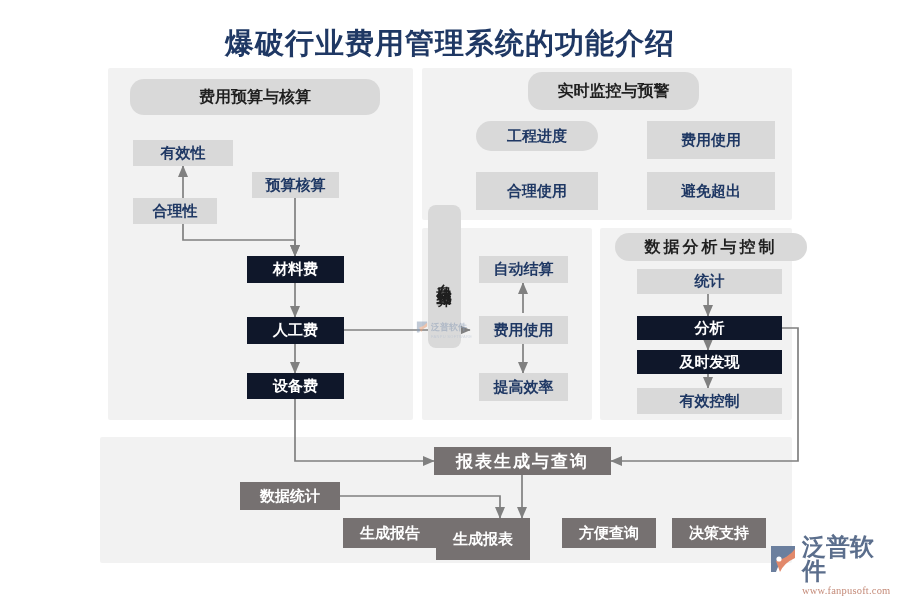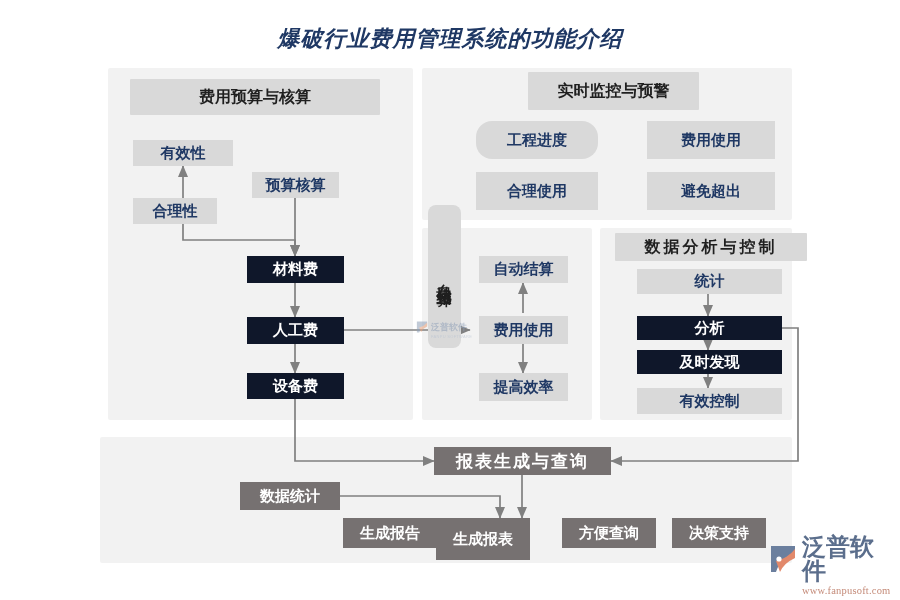--- a/index.html
+++ b/index.html
@@ -20,38 +20,37 @@
     width: 900px;
     height: 600px;
   }
   
   .page-title {
     position: absolute;
     left: 0;
     top: 24px;
     width: 900px;
     text-align: center;
-    font-size: 22px;
+    font-size: 29px;
     font-weight: bold;
     color: #1f3864;
     letter-spacing: 1px;
     white-space: nowrap;
-    font-style: italic;
   }
   
   .panel {
     position: absolute;
     background: #f2f2f2;
     border-radius: 2px;
   }
   
   .sec-head {
     position: absolute;
     background: #d9d9d9;
-    border-radius: 1px;
+    border-radius: 14px;
     color: #1f1f1f;
     font-weight: bold;
     display: flex;
     align-items: center;
     justify-content: center;
     font-size: 16px;
     white-space: nowrap;
   }
   .sec-head.wide-spacing { letter-spacing: 3px; }
   
@@ -221,21 +220,21 @@
   <div class="node gray" style="left:252px; top:172px; width:87px; height:26px;">预算核算</div>
 
   <div class="node blue" style="left:247px; top:256px; width:97px; height:27px;">材料费</div>
 
   <div class="node blue" style="left:247px; top:317px; width:97px; height:27px;">人工费</div>
 
   <div class="node blue" style="left:247px; top:373px; width:97px; height:26px;">设备费</div>
 
   <div class="sec-head" style="left:528px; top:72px; width:171px; height:38px;">实时监控与预警</div>
 
-  <div class="node gray" style="left:476px; top:121px; width:122px; height:38px;border-radius:16px;">工程进度</div>
+  <div class="node gray" style="left:476px; top:121px; width:122px; height:30px;border-radius:16px;">工程进度</div>
 
   <div class="node gray" style="left:647px; top:121px; width:128px; height:38px;">费用使用</div>
 
   <div class="node gray" style="left:476px; top:172px; width:122px; height:38px;">合理使用</div>
 
   <div class="node gray" style="left:647px; top:172px; width:128px; height:38px;">避免超出</div>
 
   <div class="node vert" style="left:428px; top:205px; width:33px; height:143px;">自动化结算</div>
 
   <div class="node gray" style="left:479px; top:256px; width:89px; height:27px;">自动结算</div>

